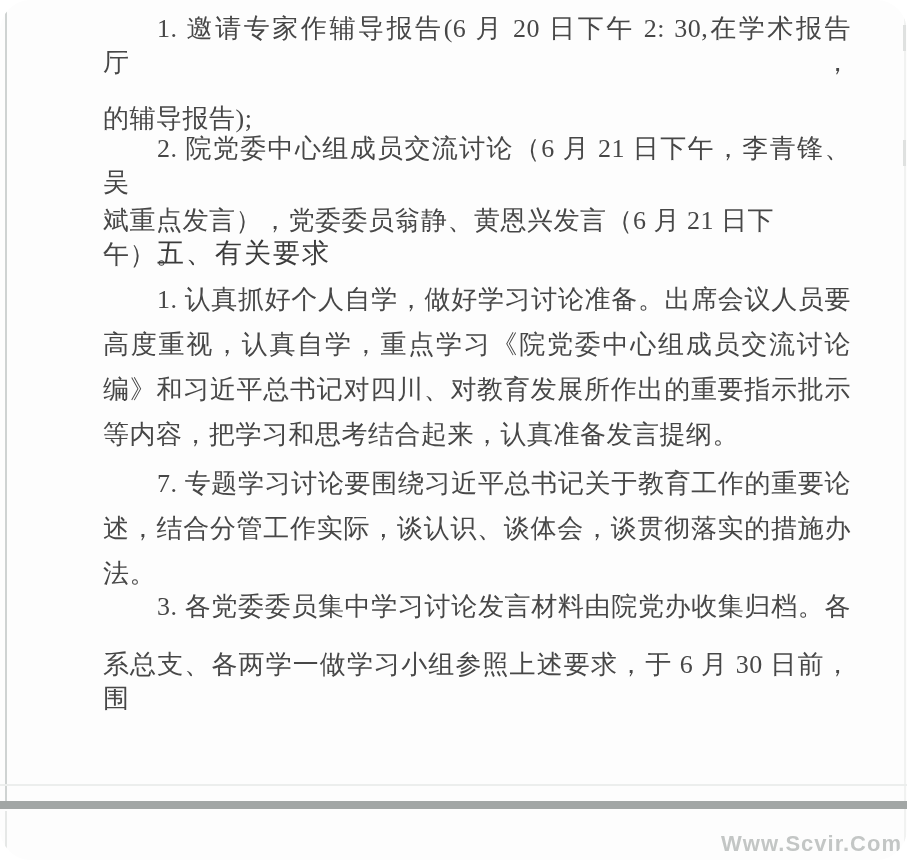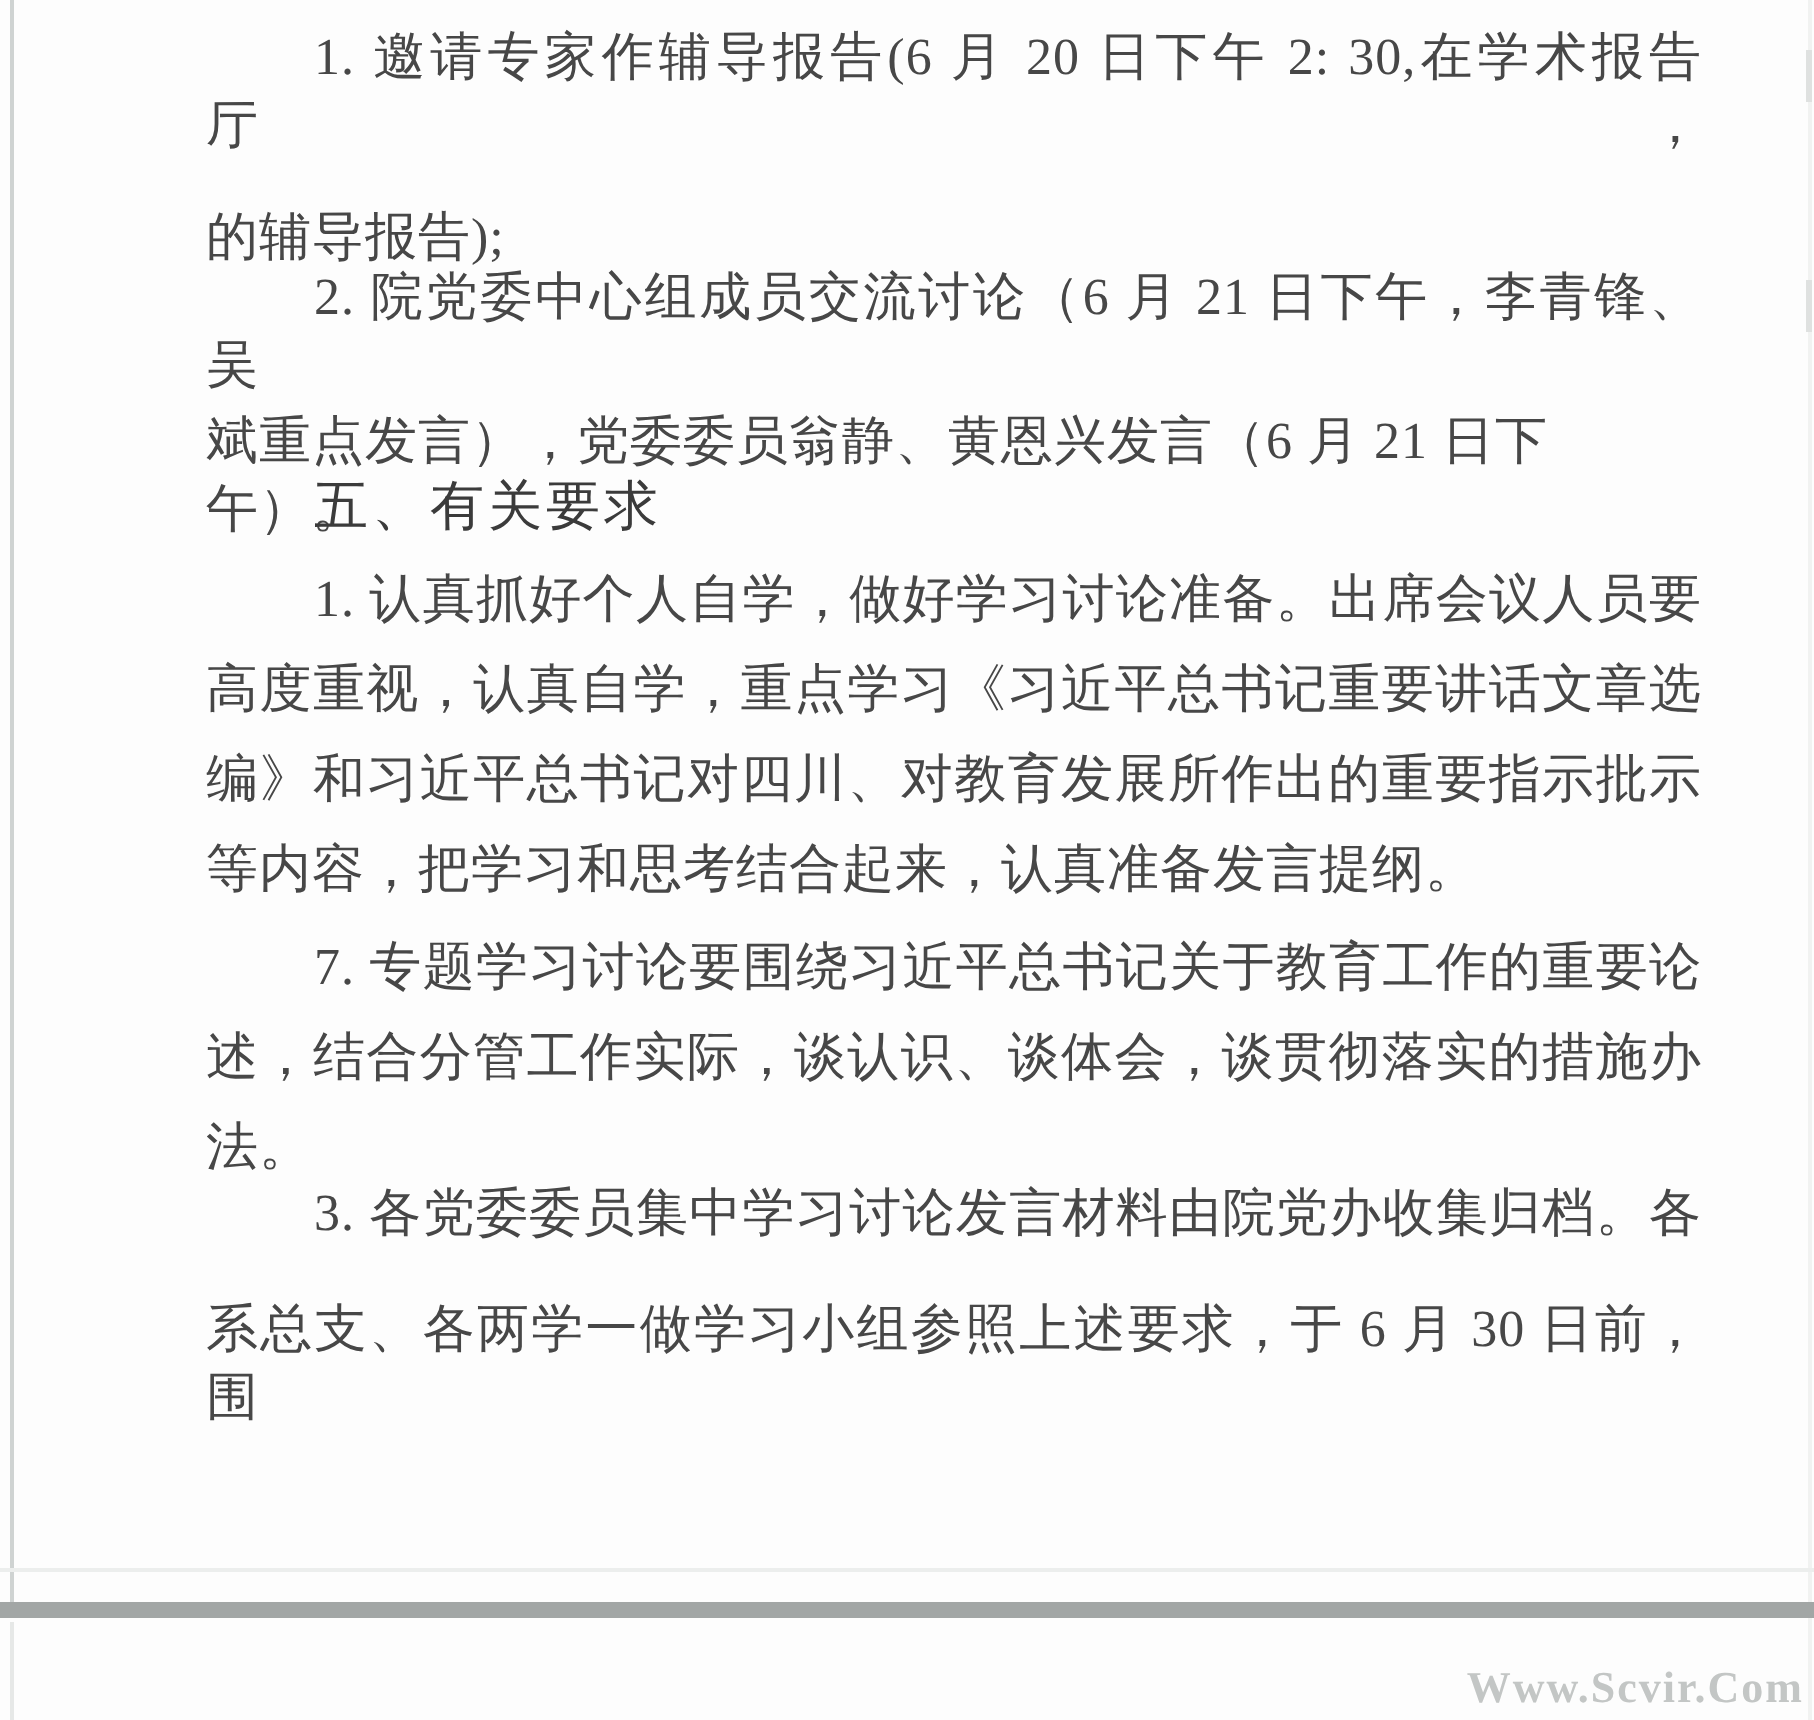--- a/index.html
+++ b/index.html
@@ -7,20 +7,21 @@
     padding: 0;
     background: #ffffff;
   }
   .page {
     position: relative;
     width: 907px;
     height: 860px;
     background: #fdfdfd;
     overflow: hidden;
     font-family: "Liberation Serif", "DejaVu Serif", serif;
+    border-radius: 31px;
   }
   
   .line {
     position: absolute;
     left: 103px;
     width: 748px;
     height: 40px;
     font-size: 26px;
     line-height: 34px;
     color: #474747;
@@ -94,42 +95,42 @@
     left: 0;
     top: 801px;
     width: 907px;
     height: 8px;
     background: #a2a6a5;
   }
   .watermark {
     position: absolute;
     right: 5px;
     top: 831px;
-    font-family: Liberation Serif, serif;
+    font-family: Liberation Sans, sans-serif;
     font-weight: bold;
     font-size: 22px;
     letter-spacing: 1px;
     color: #c3c6c5;
   }
 </style>
 </head>
 <body>
 
 <div class="page">
 
   <div class="line just indent" style="top:12px">1. 邀请专家作辅导报告(6 月 20 日下午 2: 30,在学术报告厅，</div>
   <div class="line" style="top:102px">的辅导报告);</div>
 
   <div class="line just indent" style="top:132px">2. 院党委中心组成员交流讨论（6 月 21 日下午，李青锋、吴</div>
   <div class="line" style="top:204px">斌重点发言），党委委员翁静、黄恩兴发言（6 月 21 日下午）。</div>
 
   <div class="line heading indent" style="top:236px">五、有关要求</div>
 
   <div class="line just indent" style="top:283px">1. 认真抓好个人自学，做好学习讨论准备。出席会议人员要</div>
-  <div class="line just" style="top:328px">高度重视，认真自学，重点学习《习近平总书记重要讲话文章选</div>
+  <div class="line just" style="top:328px">高度重视，认真自学，重点学习《院党委中心组成员交流讨论</div>
   <div class="line" style="top:418px">等内容，把学习和思考结合起来，认真准备发言提纲。</div>
   <div class="line just" style="top:373px">编》和习近平总书记对四川、对教育发展所作出的重要指示批示</div>
 
   <div class="line just indent" style="top:467px">7. 专题学习讨论要围绕习近平总书记关于教育工作的重要论</div>
   <div class="line just" style="top:512px">述，结合分管工作实际，谈认识、谈体会，谈贯彻落实的措施办</div>
   <div class="line" style="top:557px">法。</div>
 
   <div class="line just indent" style="top:590px">3. 各党委委员集中学习讨论发言材料由院党办收集归档。各</div>
   <div class="line just" style="top:648px">系总支、各两学一做学习小组参照上述要求，于 6 月 30 日前，围</div>
 

